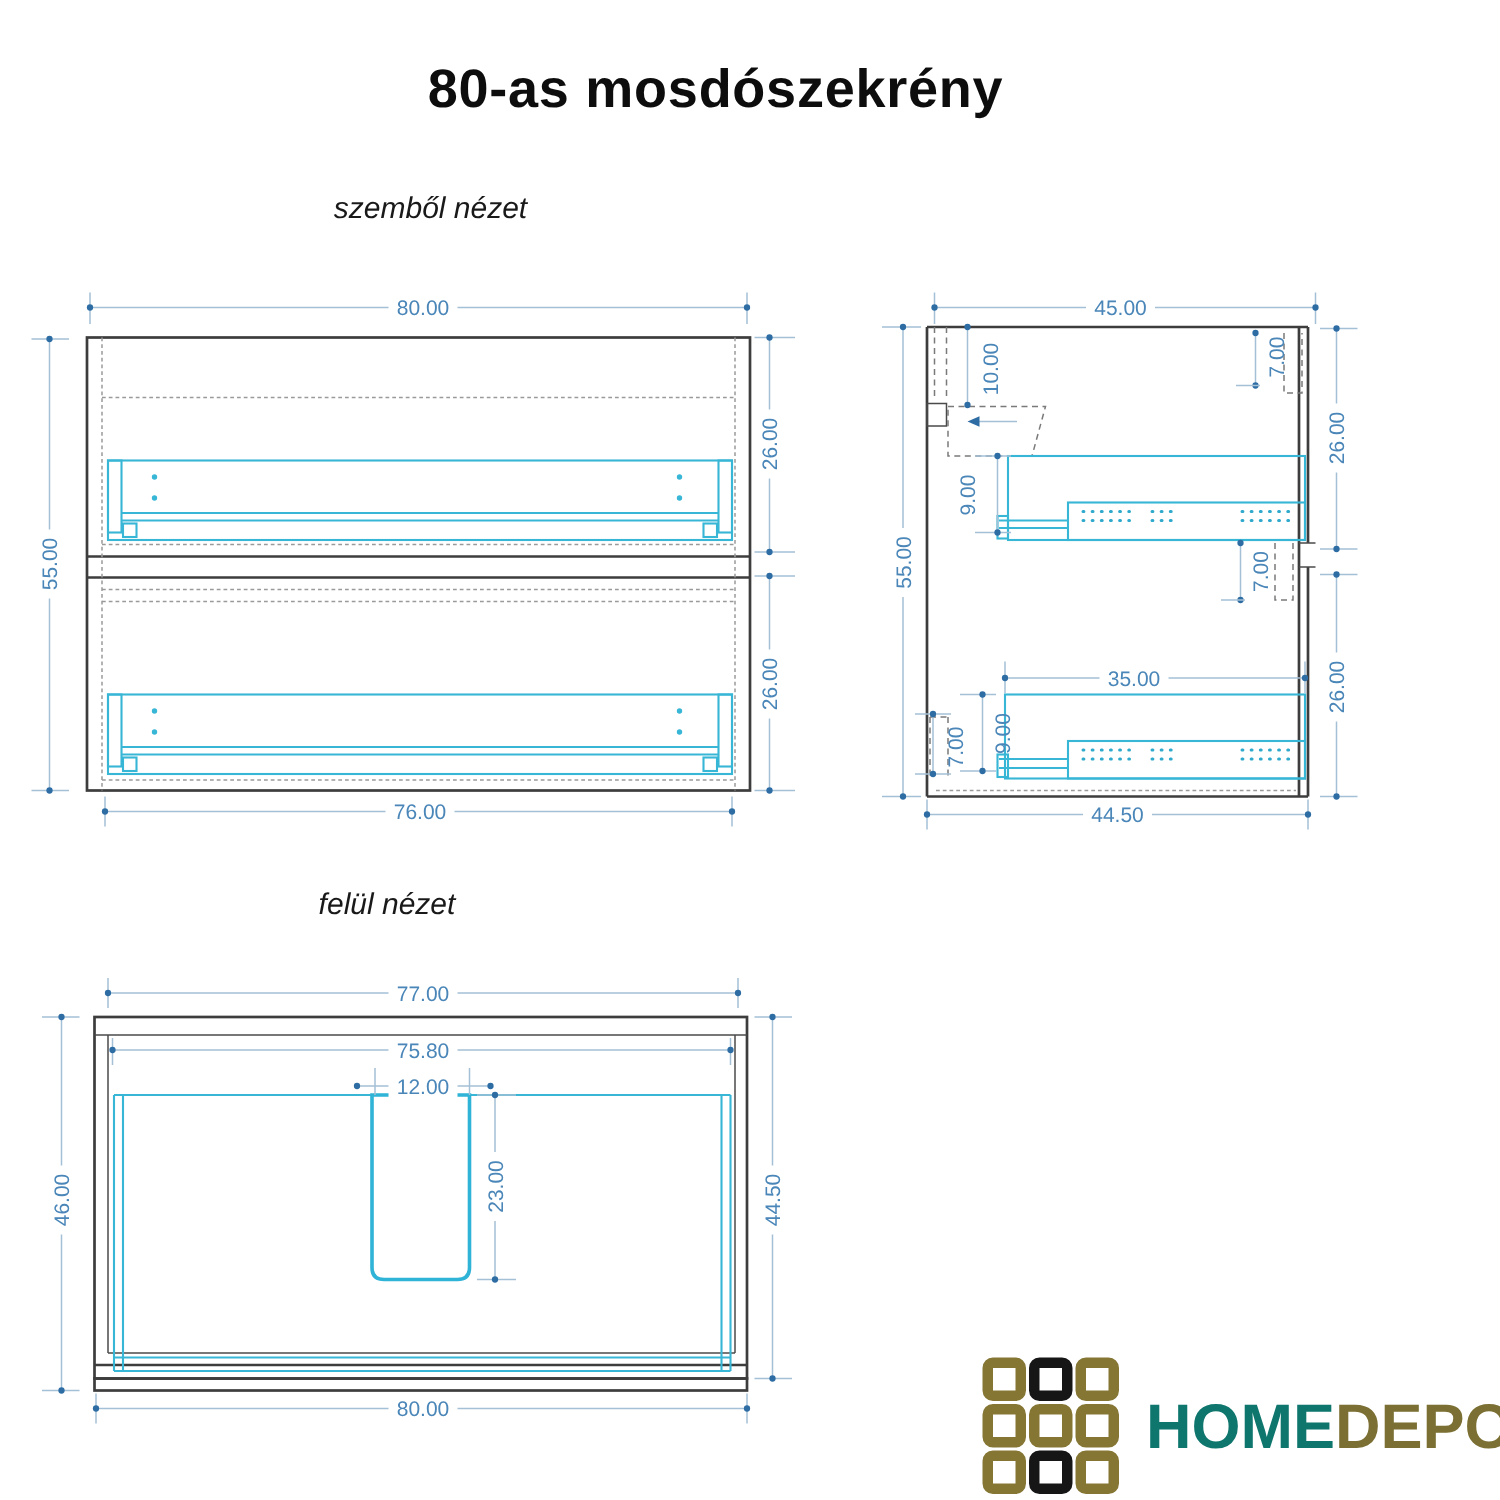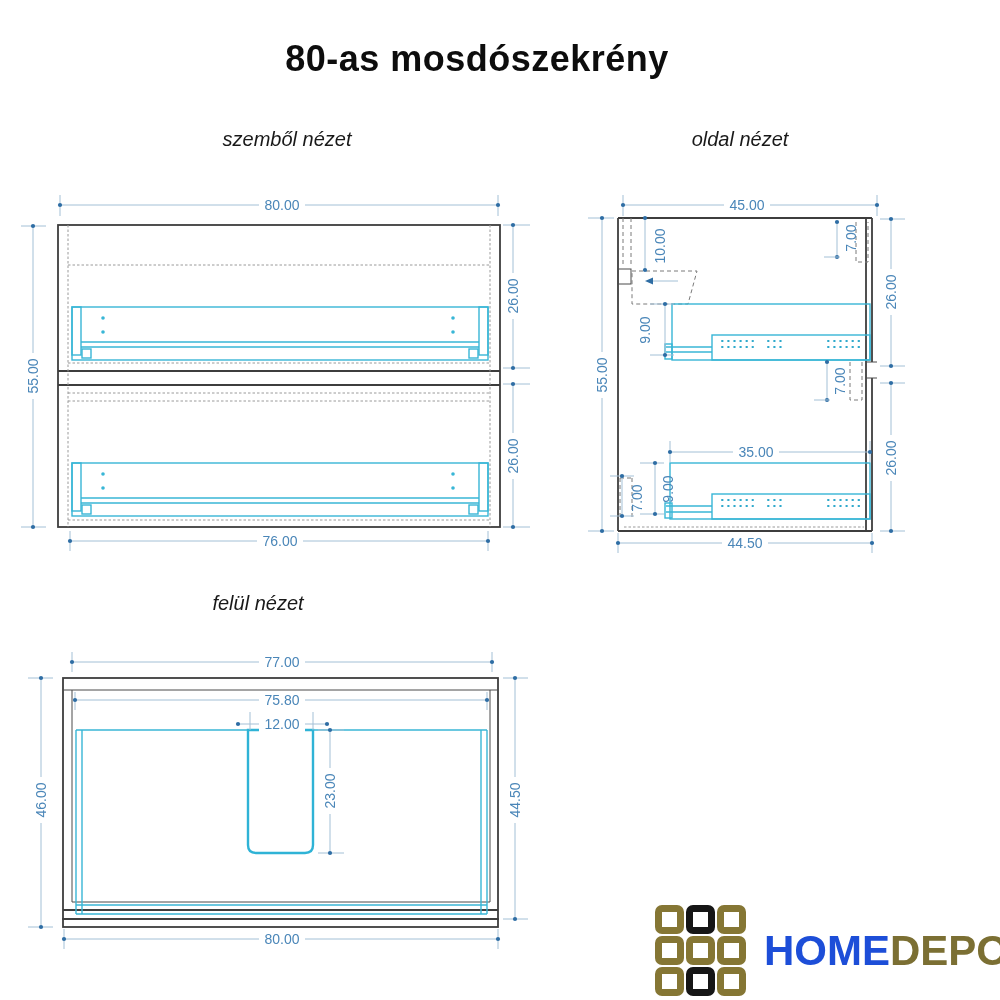--- a/index.html
+++ b/index.html
@@ -24,31 +24,30 @@
   .gdot{stroke:#9a9a9a;stroke-width:1;stroke-dasharray:2.5 2;fill:none;}
   .gdash{stroke:#7a7a7a;stroke-width:1;stroke-dasharray:4 3;fill:none;}
   .cdots{stroke:#2fa9cc;stroke-width:2;stroke-dasharray:.6 5.5;stroke-linecap:round;fill:none;}
   .arrow{fill:#2e6da4;stroke:none;}
   
   .logo{position:absolute;left:655px;top:905px;display:flex;align-items:center;gap:18px;}
   .logo-grid{display:grid;grid-template-columns:repeat(3,29px);grid-auto-rows:29px;gap:2px;}
   .sq{box-sizing:border-box;width:29px;height:29px;border:7px solid #857634;border-radius:7px;}
   .sq.black{border-color:#161616;}
   .logo-text{font-size:42px;font-weight:600;letter-spacing:0;line-height:1;}
-  .logo-home{color:#1d4ed8;}
+  .logo-home{color:#0f766e;}
   .logo-depo{color:#7b6f33;}
 </style>
 </head>
 <body>
 
 <div id="stage">
 
   <div class="page-title">80-as mosdószekrény</div>
   <div class="view-label lbl-front">szemből nézet</div>
-  <div class="view-label lbl-side">oldal nézet</div>
   <div class="view-label lbl-top">felül nézet</div>
 
   <svg style="left:20px;top:185px" width="540" height="375" viewBox="20 185 540 375">
     <defs>
       <marker id="mdot" markerWidth="6" markerHeight="6" refX="3" refY="3">
         <circle cx="3" cy="3" r="2.1" fill="#2e6da4"></circle>
       </marker>
     </defs>
 
     <g>

